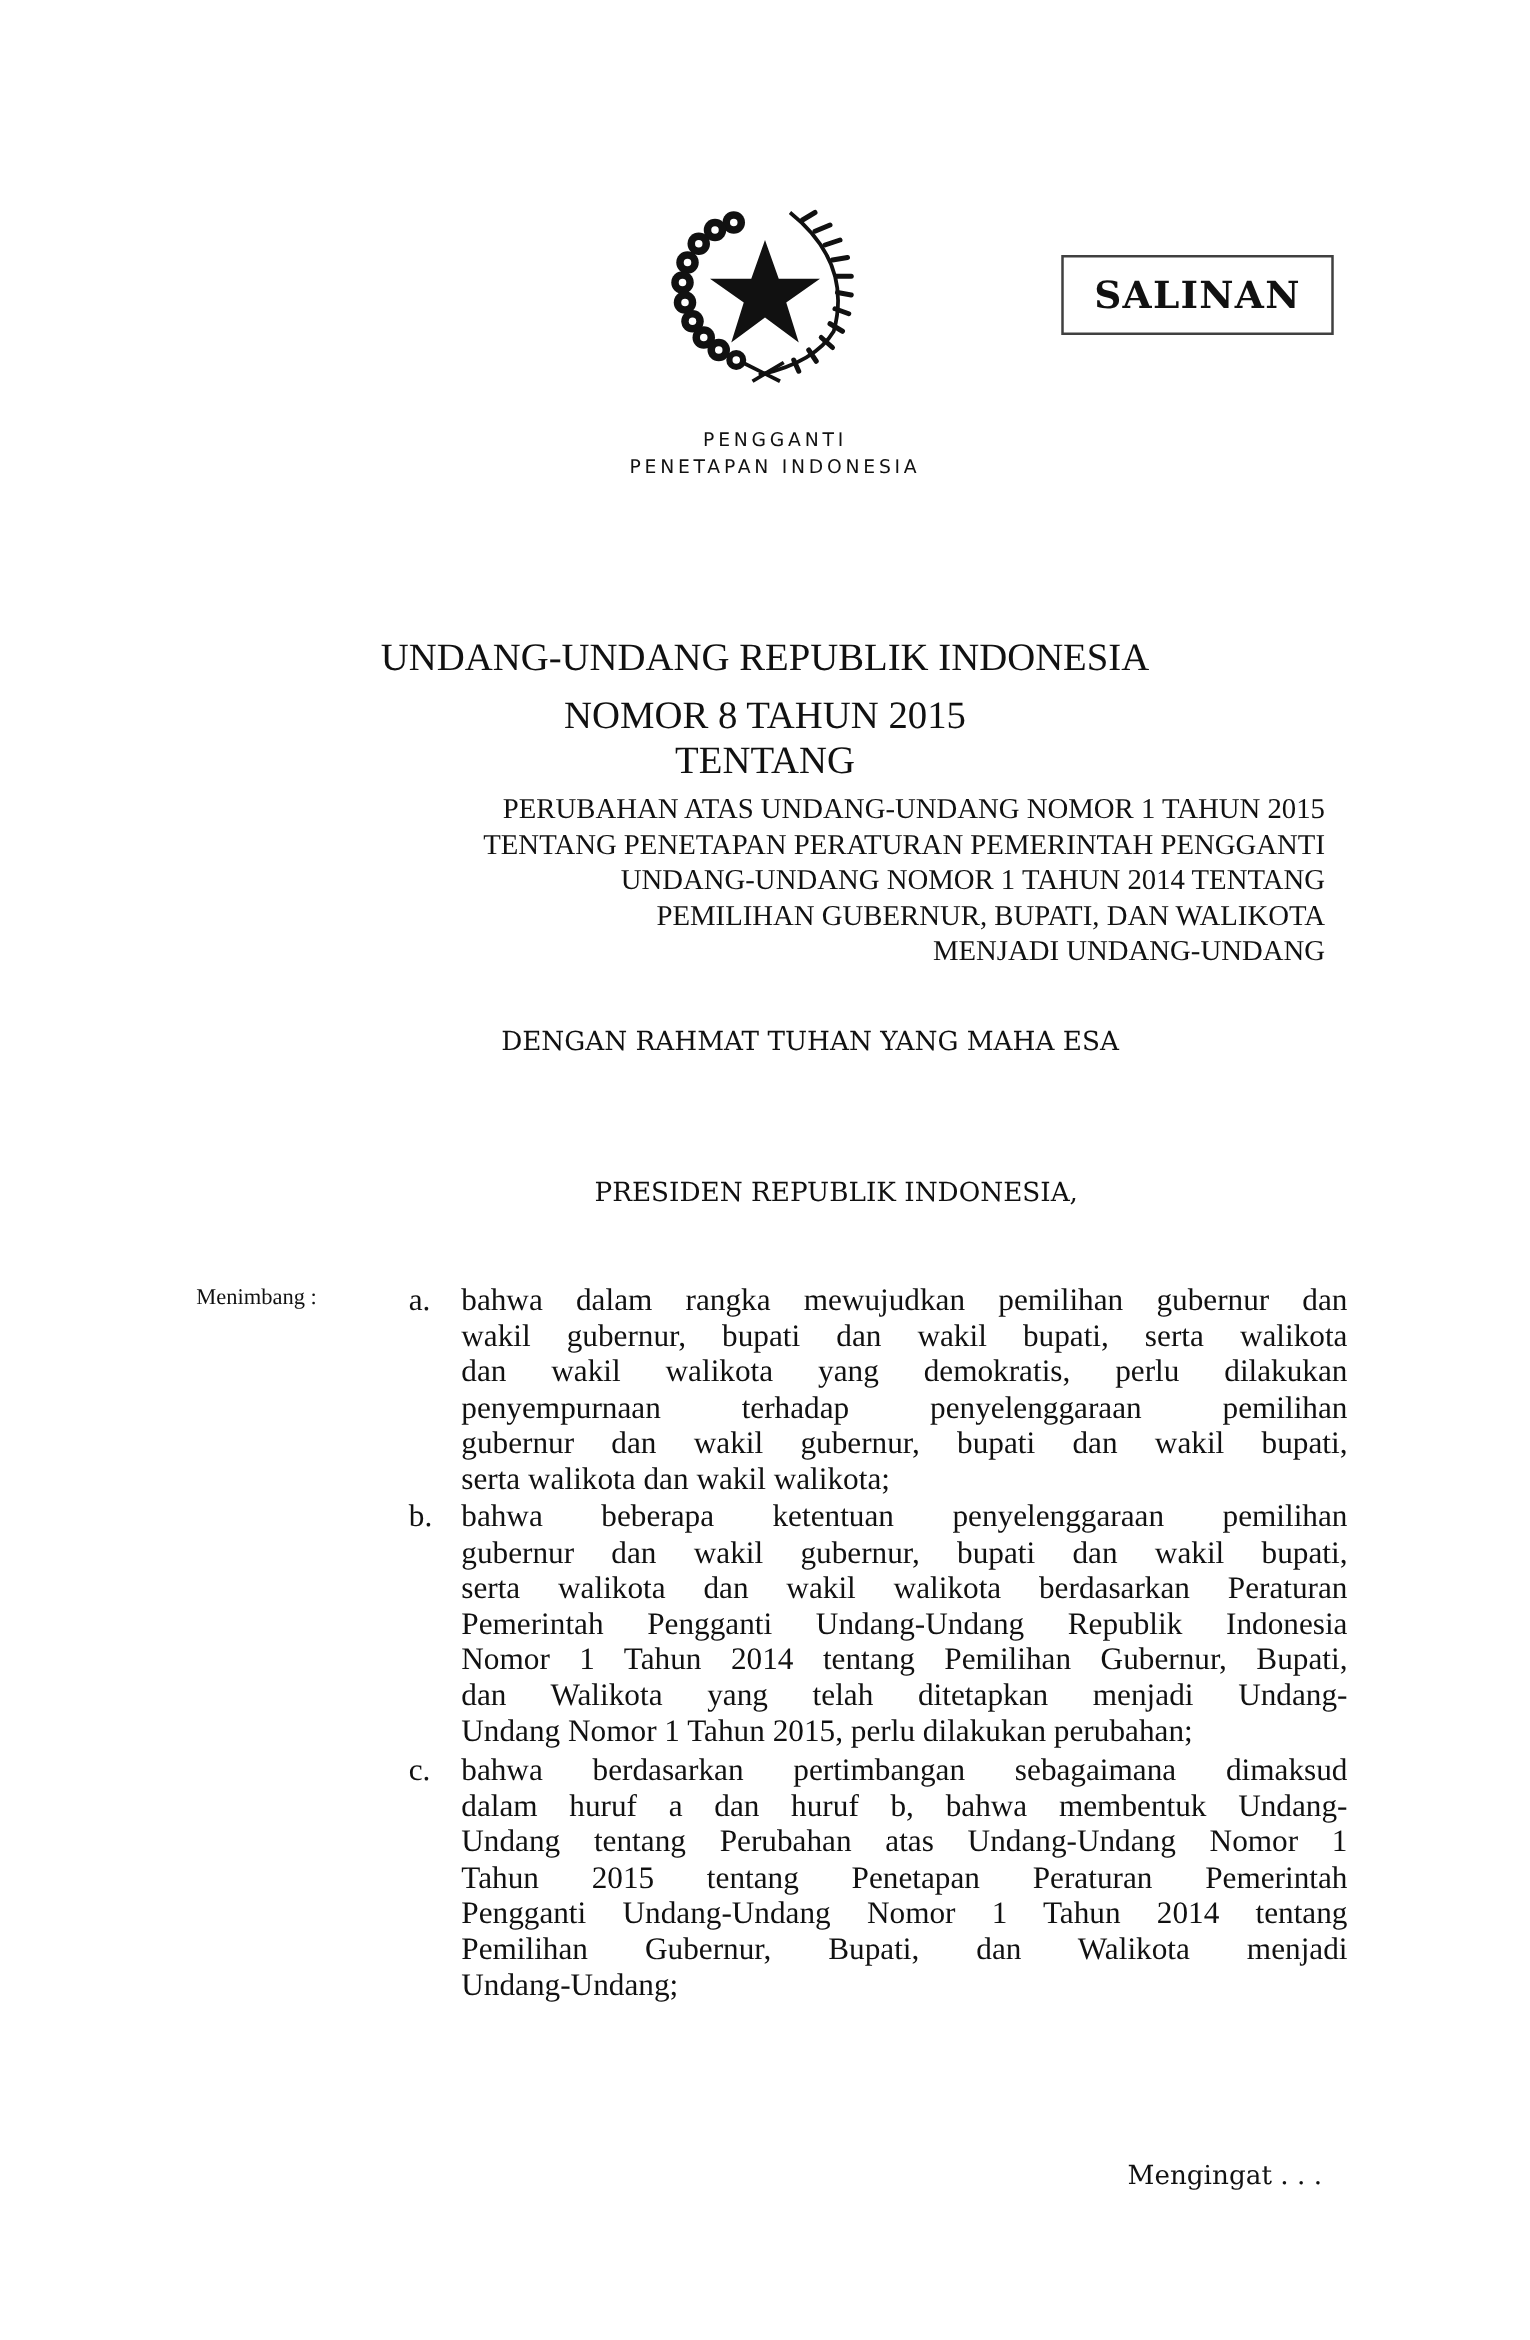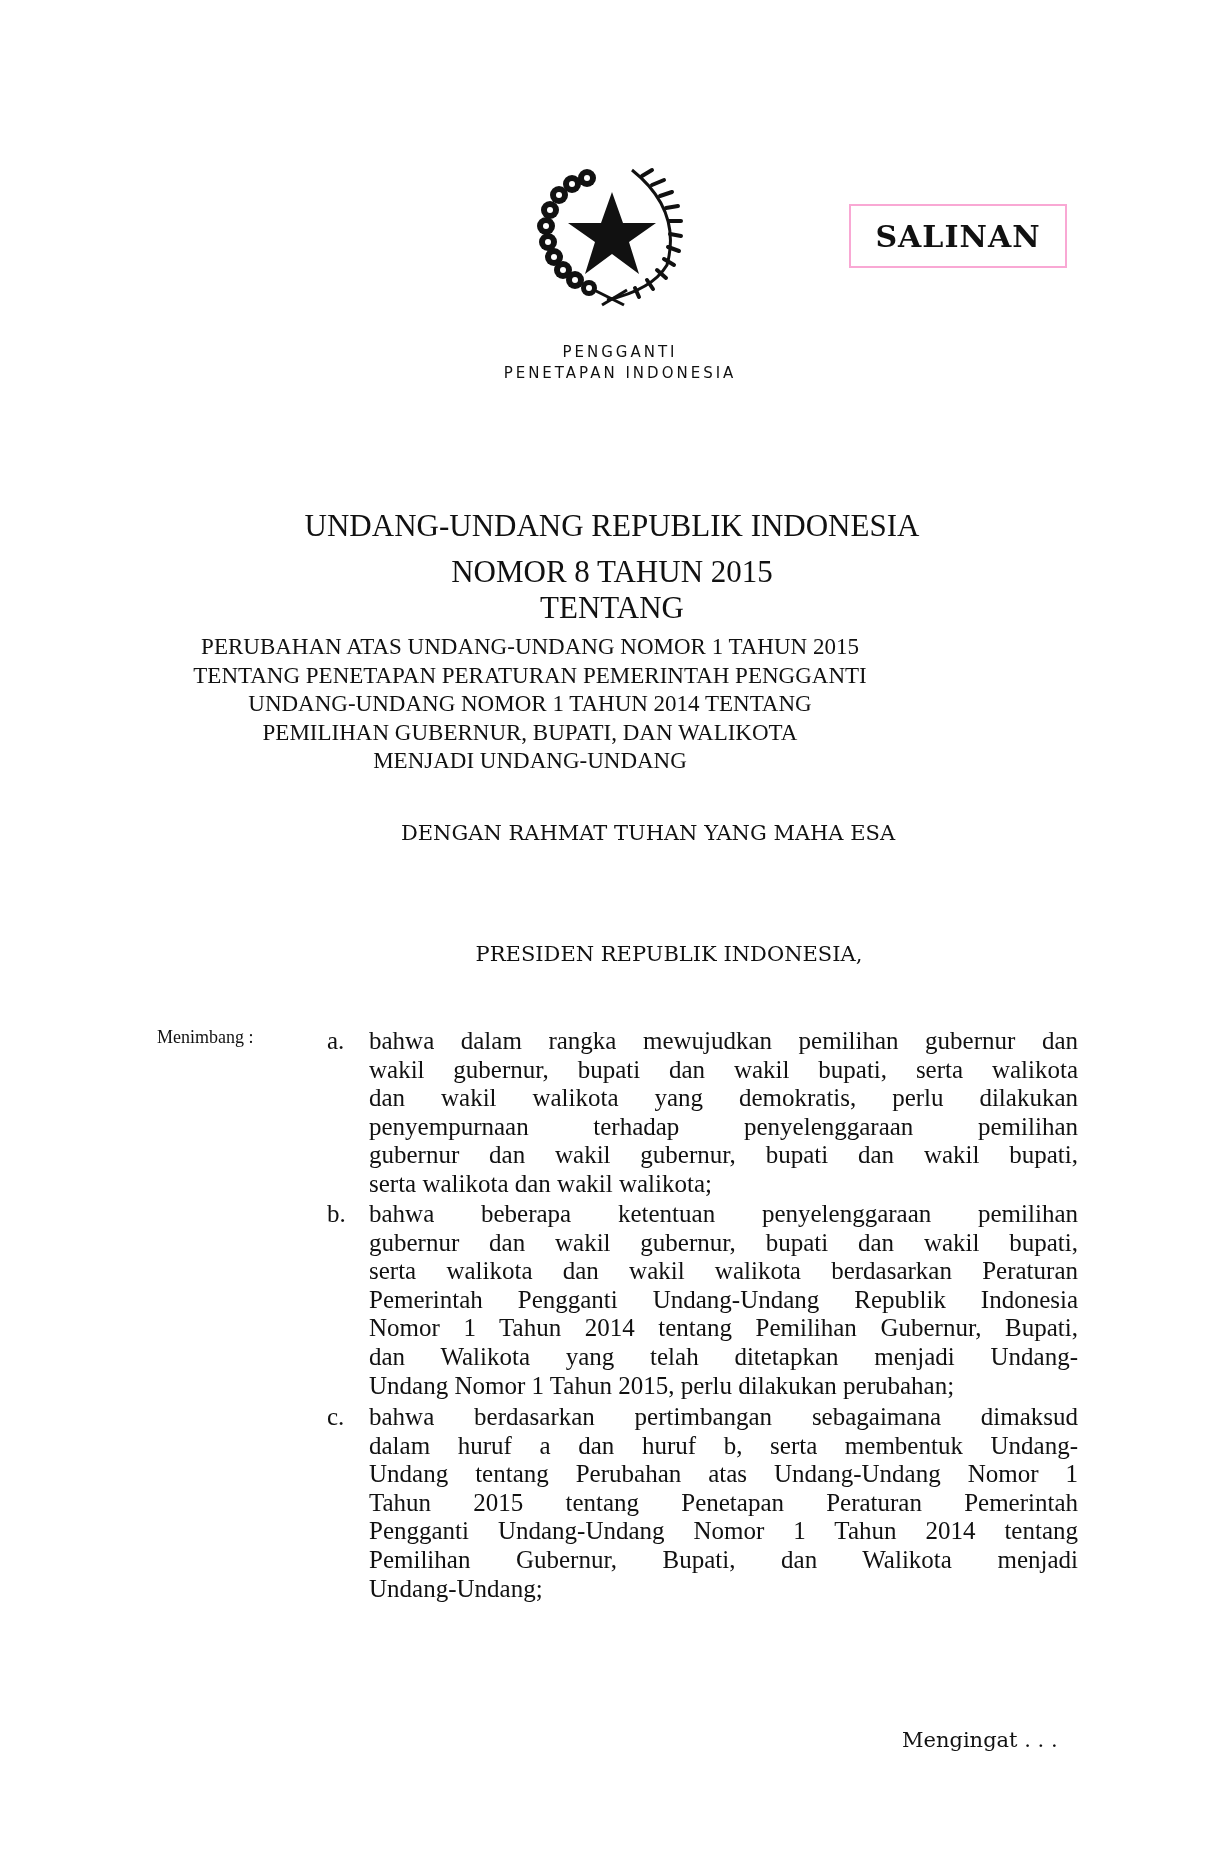--- a/index.html
+++ b/index.html
@@ -4,24 +4,24 @@
 <style>
   html, body { margin: 0; padding: 0; background: #ffffff; }
   body { width: 1224px; height: 1872px; position: relative; overflow: hidden;
          font-family: "Liberation Serif", "DejaVu Serif", serif; color: #111; }
   .emblem { position: absolute; left: 532px; top: 160px; width: 160px; height: 150px; }
   .emblem-caption { position: absolute; left: 420px; width: 400px; text-align: center;
          font-family: "DejaVu Sans", sans-serif; font-size: 15px; letter-spacing: 3px; color: #111; }
   .cap1 { top: 343px; }
   .cap2 { top: 364px; }
   .salinan { position: absolute; left: 849px; top: 204px; width: 218px; height: 64px;
-         border: 2px solid #f9a8d4; box-sizing: border-box; display: flex; align-items: center; justify-content: center;
+         border: 2px solid #404040; box-sizing: border-box; display: flex; align-items: center; justify-content: center;
          font-family: "DejaVu Serif", serif; font-weight: bold; font-size: 30px; letter-spacing: 1px; }
   .center-line { position: absolute; left: 0; width: 1224px; text-align: center; font-size: 31px; line-height: 28px; }
-  .title-block { position: absolute; left: 0; width: 1060px; top: 633px; text-align: center; font-size: 23px; line-height: 28.5px; }
+  .title-block { position: absolute; left: 0; width: 1060px; top: 633px; text-align: right; font-size: 23px; line-height: 28.5px; }
   .title-block div { white-space: nowrap; }
   .bookman { font-family: "DejaVu Serif", serif; font-size: 21px; margin-left: 36px; }
   .label-menimbang { position: absolute; left: 157px; top: 1027px; font-size: 18px; }
   .item { position: absolute; left: 310px; width: 768px; font-size: 25px; line-height: 28.6px; }
   .item .letter { position: absolute; left: 17px; top: 0; }
   .item .text { margin-left: 59px; text-align: justify; }
   .item .text div { text-align: justify; text-align-last: justify; white-space: nowrap; height: 28.6px; }
   .item .text div.last { text-align-last: left; }
   .footer-next { position: absolute; left: 902px; top: 1728px; font-family: "DejaVu Serif", serif; font-size: 21px; }
 </style>
@@ -119,21 +119,21 @@
     <div>Nomor 1 Tahun 2014 tentang Pemilihan Gubernur, Bupati,</div>
     <div>dan Walikota yang telah ditetapkan menjadi Undang-</div>
     <div class="last">Undang Nomor 1 Tahun 2015, perlu dilakukan perubahan;</div>
   </div>
 </div>
 
 <div class="item" style="top:1403px;">
   <span class="letter">c.</span>
   <div class="text">
     <div>bahwa berdasarkan pertimbangan sebagaimana dimaksud</div>
-    <div>dalam huruf a dan huruf b, serta membentuk Undang-</div>
+    <div>dalam huruf a dan huruf b, bahwa membentuk Undang-</div>
     <div>Undang tentang Perubahan atas Undang-Undang Nomor 1</div>
     <div>Tahun 2015 tentang Penetapan Peraturan Pemerintah</div>
     <div>Pengganti Undang-Undang Nomor 1 Tahun 2014 tentang</div>
     <div>Pemilihan Gubernur, Bupati, dan Walikota menjadi</div>
     <div class="last">Undang-Undang;</div>
   </div>
 </div>
 
 <div class="footer-next">Mengingat . . .</div>
 

